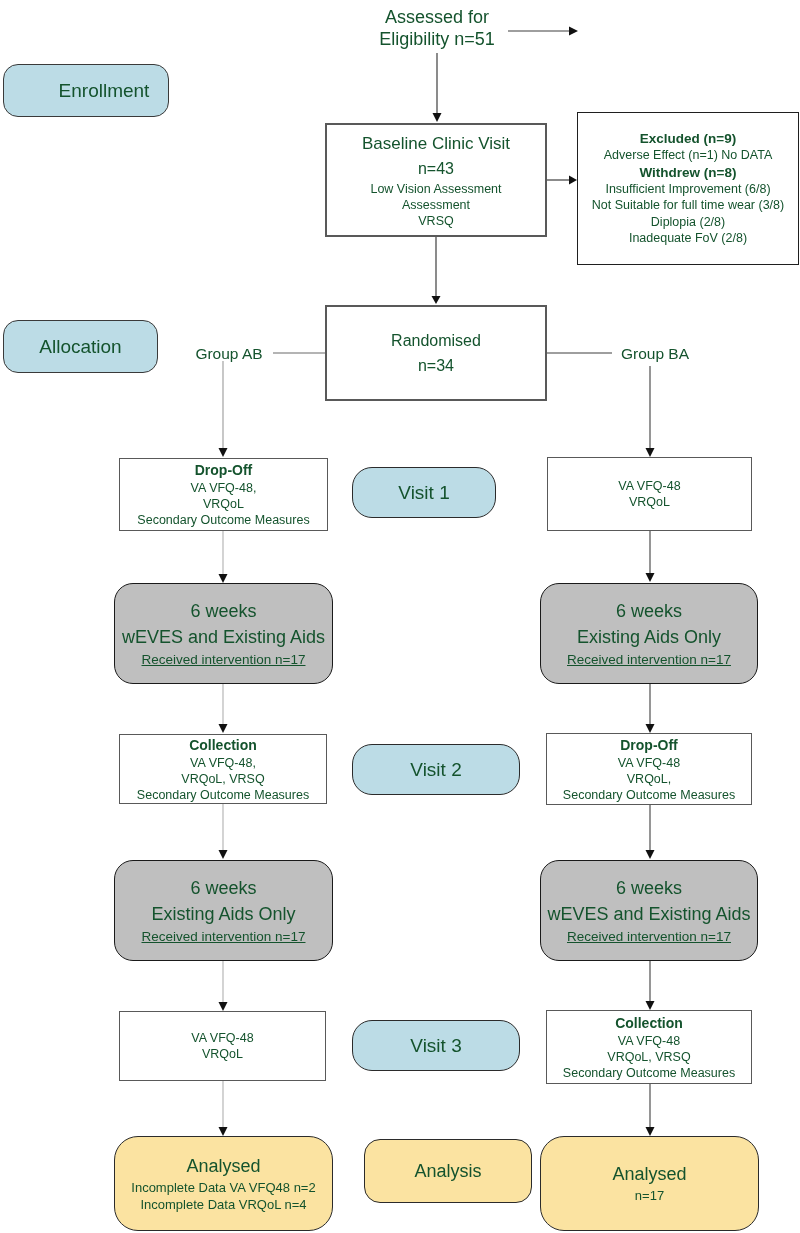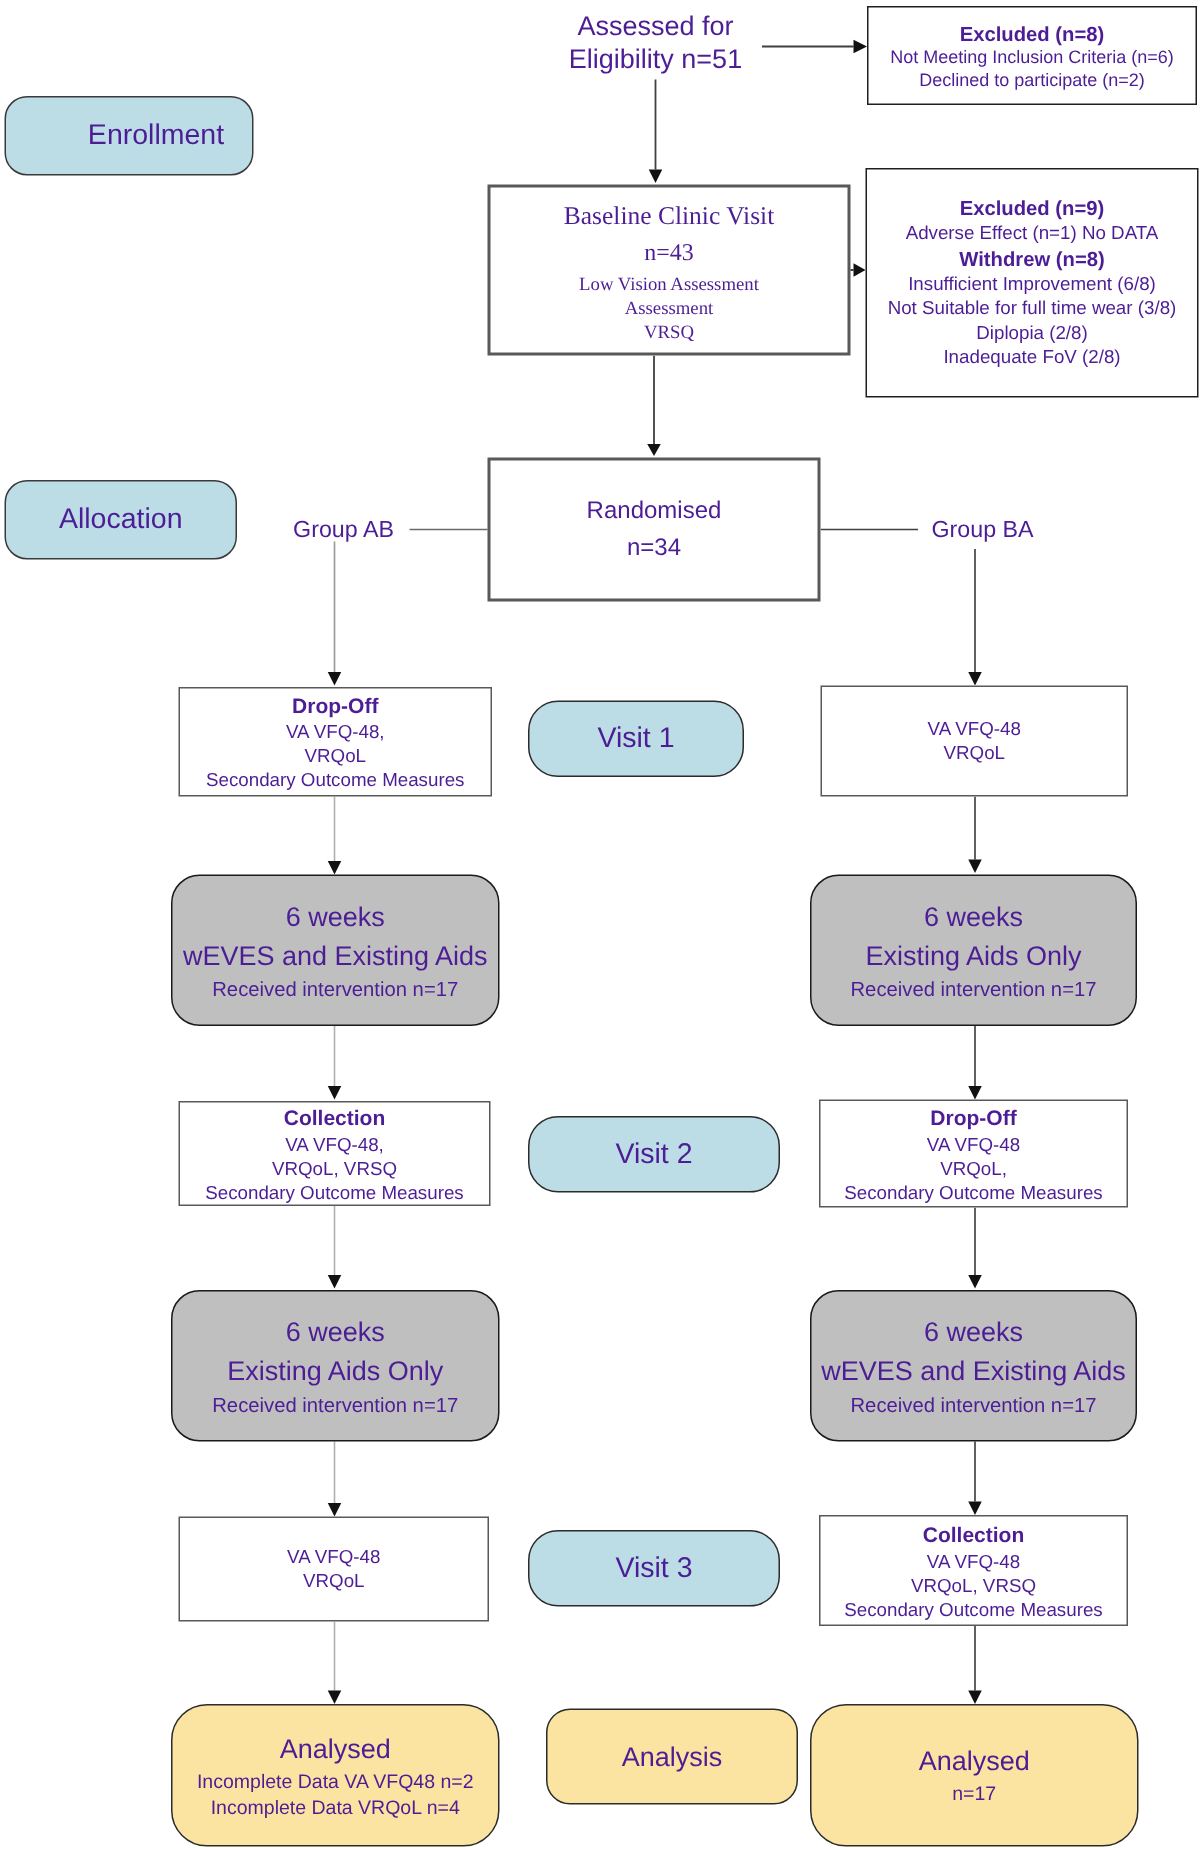--- a/index.html
+++ b/index.html
@@ -1,18 +1,18 @@
 <!DOCTYPE html>
 <html style="--blue: #bcdce6; --gray: #bfbfbf; --yellow: #fbe3a1;"><head>
 <meta charset="utf-8">
 <style>
   html,body { margin:0; padding:0; background:#fff; }
   #canvas {
     position:relative; width:800px; height:1233px; background:#ffffff;
-    font-family:"Liberation Sans", sans-serif; color:#4c1d95; overflow:hidden;
+    font-family:"Liberation Sans", sans-serif; color:#14532d; overflow:hidden;
   }
   .bx {
     position:absolute; box-sizing:border-box;
     display:flex; flex-direction:column; align-items:center; justify-content:center;
     text-align:center; background:#fff;
   }
   .white  { border:1.4px solid #595959; }
   .thick  { border:2px solid #595959; }
   .bblack { border:1.3px solid #1f1f1f; }
   .stage  { background:var(--blue); border:1.6px solid #3a3a3a; border-radius:15px; font-size:19px; }
@@ -20,21 +20,21 @@
   .grayb  { background:var(--gray); border:1.7px solid #1a1a1a; border-radius:19px; }
   .yellow { background:var(--yellow); border:1.7px solid #2b2b2b; border-radius:24px; }
   .t-big  { font-size:17px; line-height:24px; }
   .t-med  { font-size:16px; line-height:25px; }
   .t-bold { font-size:14px; line-height:19px; font-weight:bold; }
   .t-sm   { font-size:12.5px; line-height:16px; }
   .t-xs   { font-size:12px;   line-height:15px; }
   .ex-title { font-size:13.5px; line-height:17px; font-weight:bold; }
   .ex-line  { font-size:12.5px; line-height:16.5px; }
   .g1 { font-size:18px; line-height:26px; }
-  .g2 { font-size:13.5px; line-height:19px; }
+  .g2 { font-size:13.5px; line-height:19px;text-decoration:underline; }
   .an-title { font-size:18px; line-height:25px; }
   .an-line  { font-size:13px; line-height:17.5px; }
   .freetext { position:absolute; text-align:center; }
   svg.wires { position:absolute; left:0; top:0; pointer-events:none; }
 </style>
 </head>
 <body>
 
 <div id="canvas">
 
@@ -81,31 +81,26 @@
     <polygon points="645.5,1001 654.5,1001 650,1010" fill="#111"></polygon>
     <line x1="650" y1="1084" x2="650" y2="1127" stroke="#3f3f3f" stroke-width="1.1"></line>
     <polygon points="645.5,1127 654.5,1127 650,1136" fill="#111"></polygon>
   </svg>
 
   <div class="freetext" style="left:352px; top:6px; width:170px; font-size:18px; line-height:22px;">
     <div>Assessed for</div>
     <div>Eligibility n=51</div>
   </div>
 
-  <div class="bx bblack" style="left:578px; top:4px; width:220px; height:66px;">
-    <div class="ex-title">Excluded (n=8)</div>
-    <div class="t-xs">Not Meeting Inclusion Criteria (n=6)</div>
-    <div class="t-xs">Declined to participate (n=2)</div>
-  </div>
 
   <div class="bx stage" style="left:3px; top:64px; width:166px; height:53px;padding-left:36px;">
     <div>Enrollment</div>
   </div>
 
-  <div class="bx thick" style="left:325px; top:123px; width:242px; height:114px;font-family:Liberation Serif, serif;">
+  <div class="bx thick" style="left:325px; top:123px; width:222px; height:114px;">
     <div class="t-big">Baseline Clinic Visit</div>
     <div class="t-med">n=43</div>
     <div class="t-sm">Low Vision Assessment</div>
     <div class="t-sm">Assessment</div>
     <div class="t-sm">VRSQ</div>
   </div>
 
   <div class="bx bblack" style="left:577px; top:112px; width:222px; height:153px;">
     <div class="ex-title">Excluded (n=9)</div>
     <div class="ex-line">Adverse Effect (n=1) No DATA</div>

